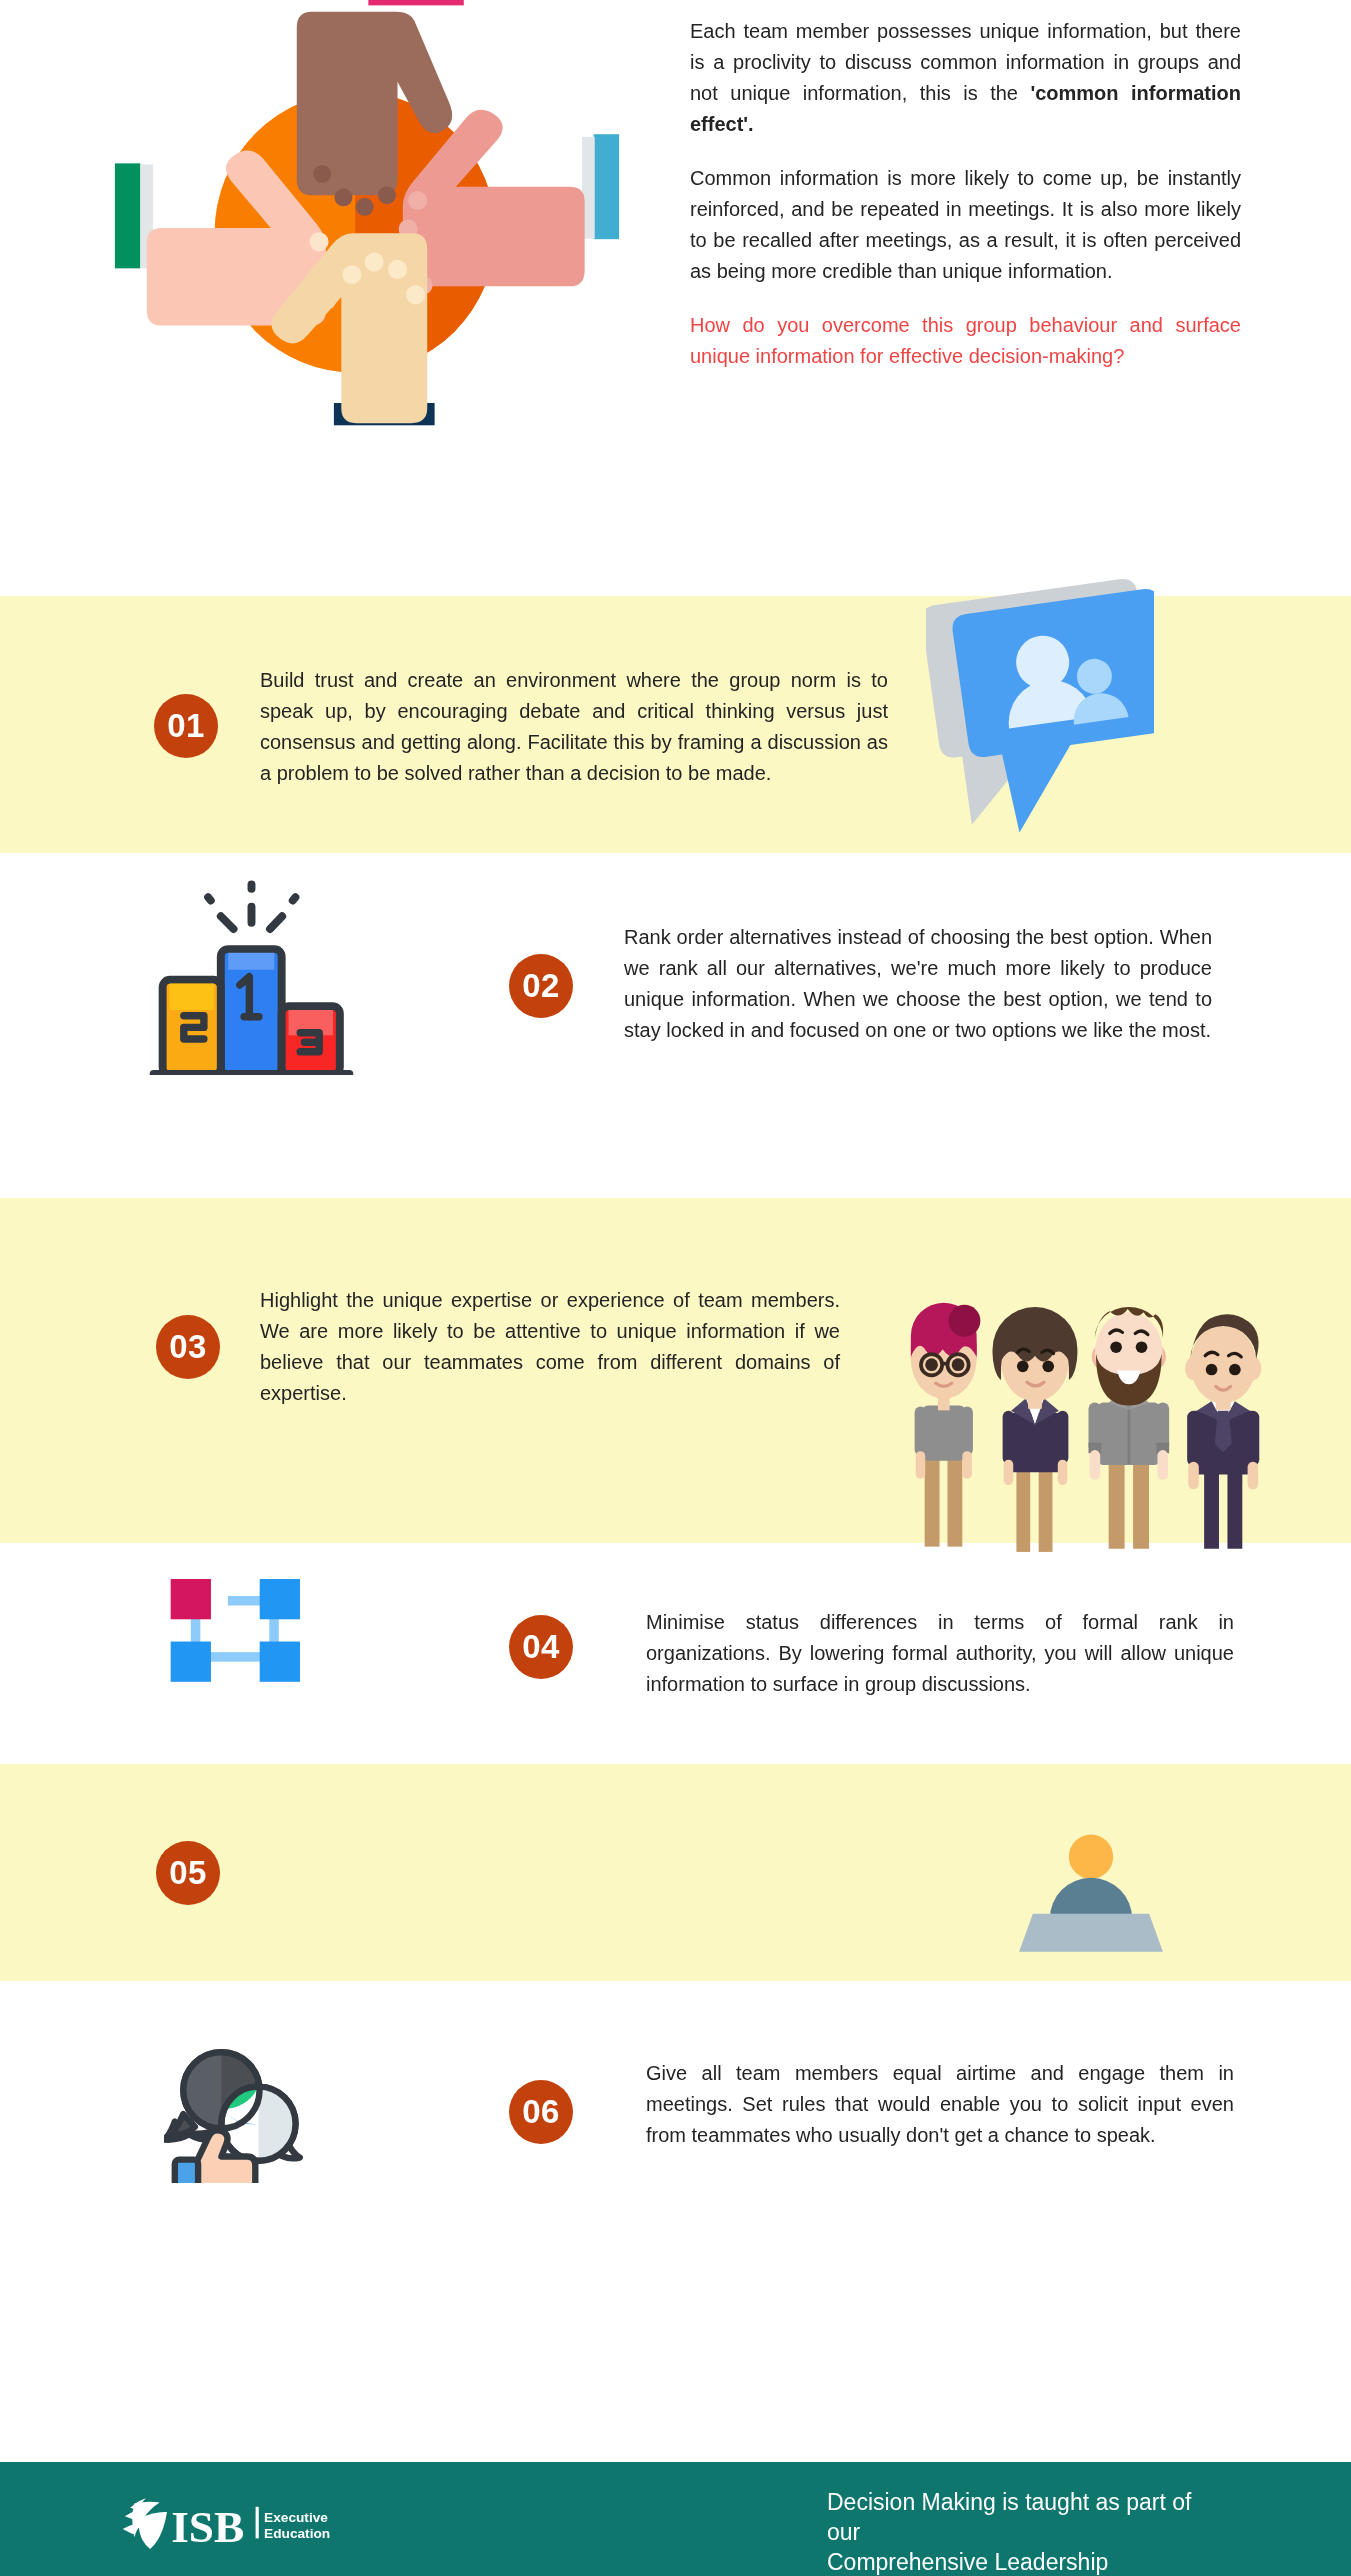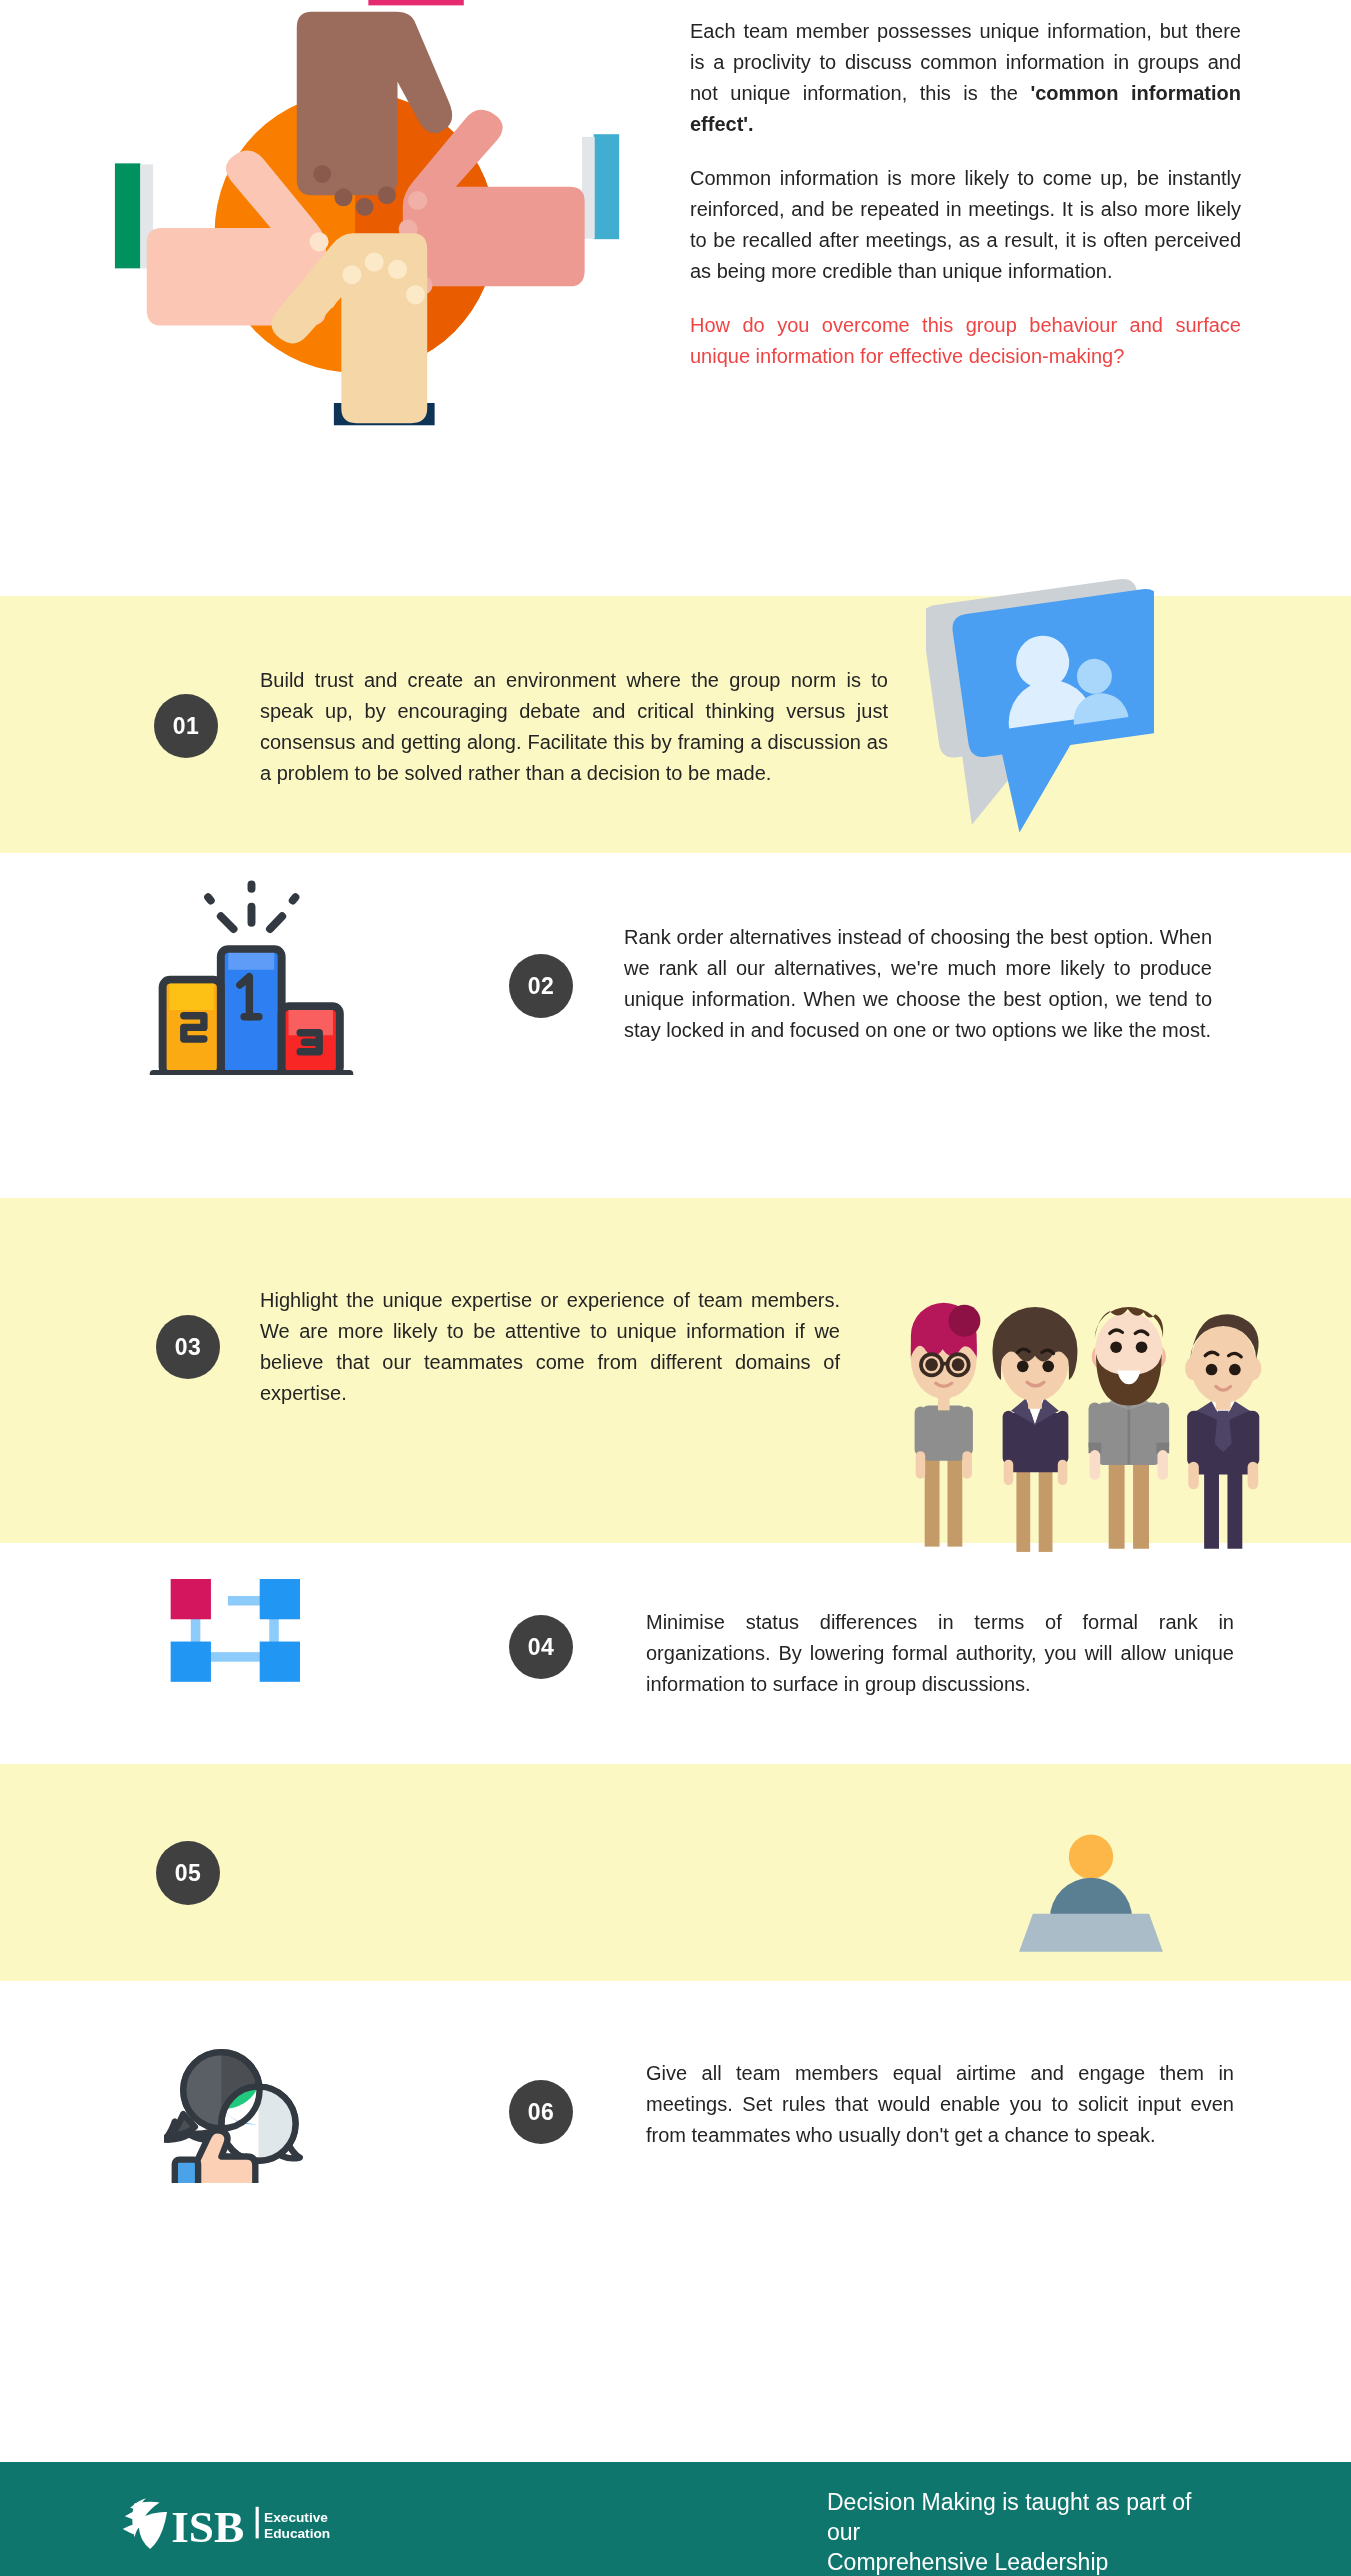--- a/index.html
+++ b/index.html
@@ -32,22 +32,22 @@
   .intro-text p { margin-bottom: 23px; }
   .intro-text p:last-child { margin-bottom: 0; }
   .intro-text b { font-weight: bold; }
   .intro-question { color: #ef4444; }
 
   
   .row { position: absolute; left: 0; width: 1351px; }
   .numbadge {
     position: absolute;
     width: 64px; height: 64px; border-radius: 32px;
-    background: #404040;
-    color: #ffffff; font-size: 23px; font-weight: bold;
+    background: #c2410c;
+    color: #ffffff; font-size: 33px; font-weight: bold;
     display: flex; align-items: center; justify-content: center;
     letter-spacing: 0.5px;
   }
   .rowtext {
     position: absolute;
     font-size: 20px; line-height: 31px; color: #242424;
     text-align: justify;
   }
   .rowart { position: absolute; }
 

